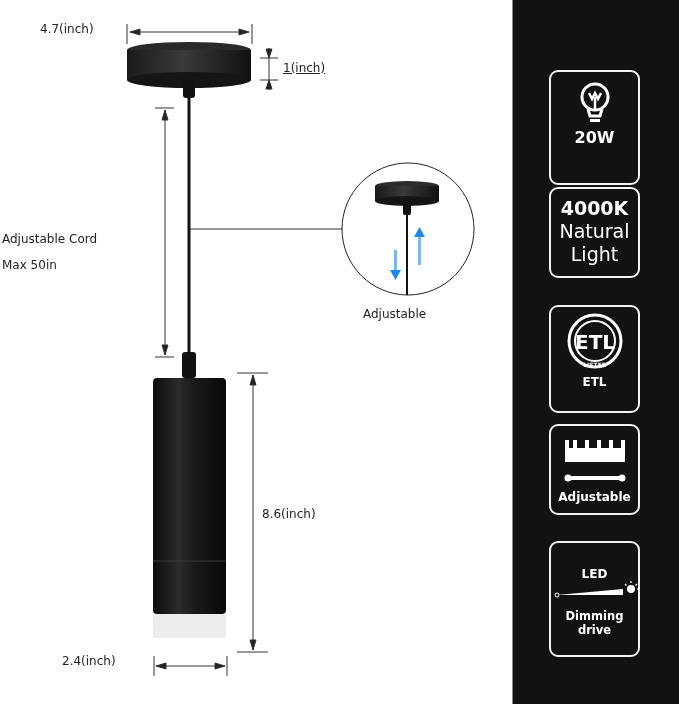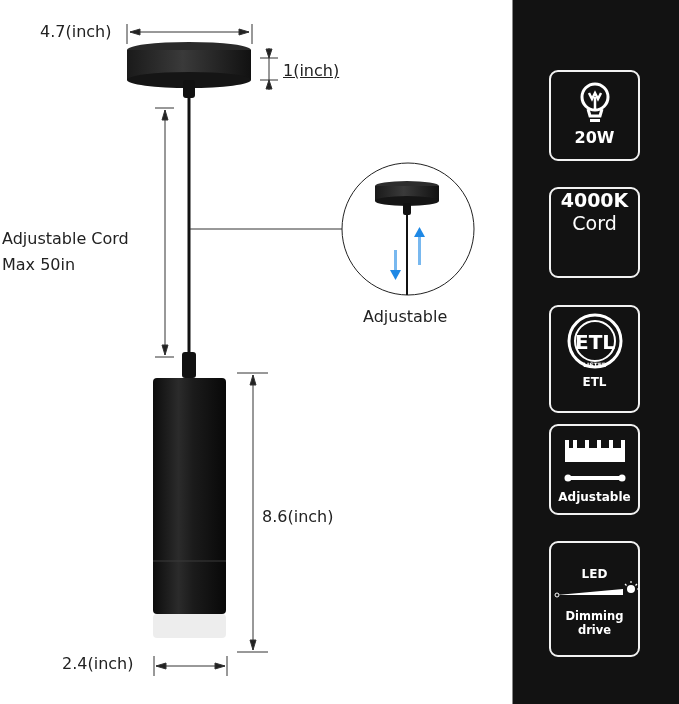--- a/index.html
+++ b/index.html
@@ -1,17 +1,17 @@
 <!DOCTYPE html>
 <html><head>
 <meta charset="utf-8">
 <style>
   html,body{margin:0;padding:0;}
   body{width:679px;height:704px;position:relative;overflow:hidden;background:#fff;font-family:"DejaVu Sans","Liberation Sans",sans-serif;}
-  .lbl{position:absolute;color:#222;font-size:16px;white-space:nowrap;}
+  .lbl{position:absolute;color:#222;font-size:12px;white-space:nowrap;}
   .panel{position:absolute;left:512px;top:0;width:167px;height:704px;background:#121212;border-left:1px solid #888;}
   .badge{position:absolute;left:549px;width:91px;border:2.5px solid #f2f2f2;border-radius:9px;box-sizing:border-box;color:#fff;text-align:center;}
   .badge .t{font-weight:bold;font-family:"DejaVu Sans",sans-serif;}
   svg{position:absolute;overflow:visible;}
 </style>
 </head>
 <body>
 
 <svg width="512" height="704" style="left:0;top:0">
   <defs>
@@ -105,34 +105,35 @@
 <div class="lbl" style="left:2px;top:226px;text-align:left;line-height:26px;">
   <div>Adjustable Cord</div>
   <div>Max 50in</div>
 </div>
 <div class="lbl" style="left:262px;top:507px;">8.6(inch)</div>
 <div class="lbl" style="left:62px;top:654px;">2.4(inch)</div>
 <div class="lbl" style="left:363px;top:307px;">Adjustable</div>
 
 <div class="panel"></div>
 
-<div class="badge" style="top:70px;height:91px;">
+<div class="badge" style="top:70px;height:115px;">
   <svg width="40" height="44" style="left:24px;top:8px;">
     <circle cx="20" cy="17" r="13" fill="none" stroke="#fff" stroke-width="3"></circle>
     <path d="M13 29 L15 36 L25 36 L27 29" fill="none" stroke="#fff" stroke-width="3"></path>
     <rect x="15" y="39" width="10" height="3" fill="#fff"></rect>
     <path d="M14 13 L17 19 L20 13 L23 19 L26 13" fill="none" stroke="#fff" stroke-width="2.5"></path>
     <line x1="20" y1="17" x2="20" y2="30" stroke="#fff" stroke-width="2.5"></line>
   </svg>
   <div class="t" style="position:absolute;left:0;right:0;top:56px;font-size:16px;">20W</div>
 </div>
 
-<div class="badge" style="top:187px;height:91px;line-height:23px;padding-top:0;">
+<div class="badge" style="top:187px;height:91px;line-height:23px;padding-top:8px;">
   <div class="t" style="font-size:19px;">4000K</div>
-  <div style="font-size:19px;">Cord</div>
+  <div style="font-size:19px;">Natural</div>
+  <div style="font-size:19px;">Light</div>
 </div>
 
 <div class="badge" style="top:305px;height:108px;">
   <svg width="64" height="64" style="left:12px;top:4px;">
     <circle cx="32" cy="30" r="26" fill="none" stroke="#fff" stroke-width="3"></circle>
     <circle cx="32" cy="30" r="20" fill="none" stroke="#fff" stroke-width="2"></circle>
     <text x="32" y="38" text-anchor="middle" fill="#fff" font-size="20" font-weight="bold" font-family="DejaVu Sans, sans-serif">ETL</text>
     <text x="32" y="56" text-anchor="middle" fill="#fff" font-size="6" font-weight="bold" font-family="DejaVu Sans, sans-serif">LISTED</text>
   </svg>
   <div class="t" style="position:absolute;left:0;right:0;top:68px;font-size:12px;">ETL</div>

